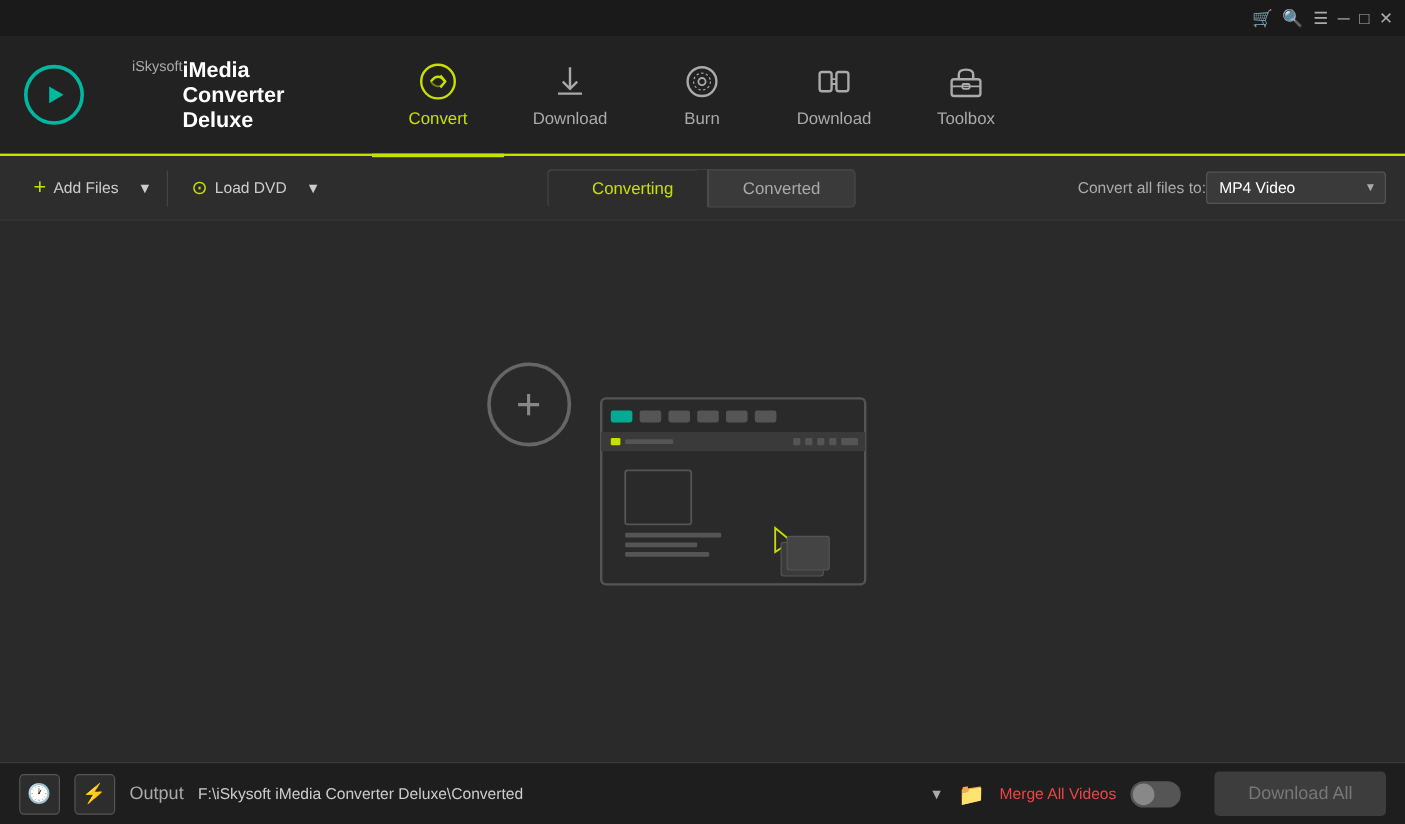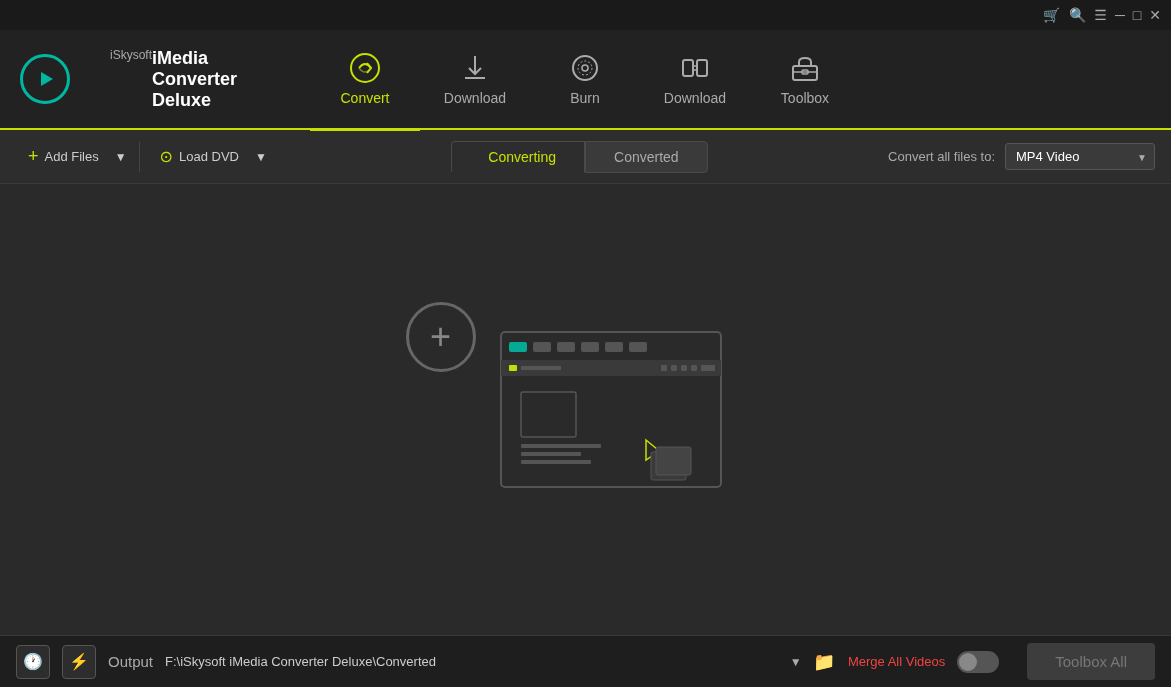--- a/index.html
+++ b/index.html
@@ -170,21 +170,20 @@
       color: #c8e000;
       border-bottom-color: #2d2d2d;
       padding-left: 36px;
     }
     .tab-btn:first-child { border-radius: 4px 0 0 4px; }
     .tab-btn:last-child { border-radius: 0 4px 4px 0; }
 
     .convert-all-files {
       display: flex;
       align-items: center;
-      gap: 10px;
       margin-left: auto;
     }
     .convert-all-label {
       font-size: 13px;
       color: #aaa;
     }
     .format-select {
       background: #3a3a3a;
       border: 1px solid #555;
       color: #fff;
@@ -488,14 +487,14 @@
   <span class="output-label">Output</span>
   <span class="output-path">F:\iSkysoft iMedia Converter Deluxe\Converted</span>
   <span class="output-dropdown">▼</span>
   <span class="output-folder">📁</span>
 
   <span class="merge-label">Merge All Videos</span>
   <div class="toggle-switch">
     <div class="knob"></div>
   </div>
 
-  <button class="convert-all-btn">Toolbox All</button>
+  <button class="convert-all-btn">Download All</button>
 </div>
 
 </body></html>

